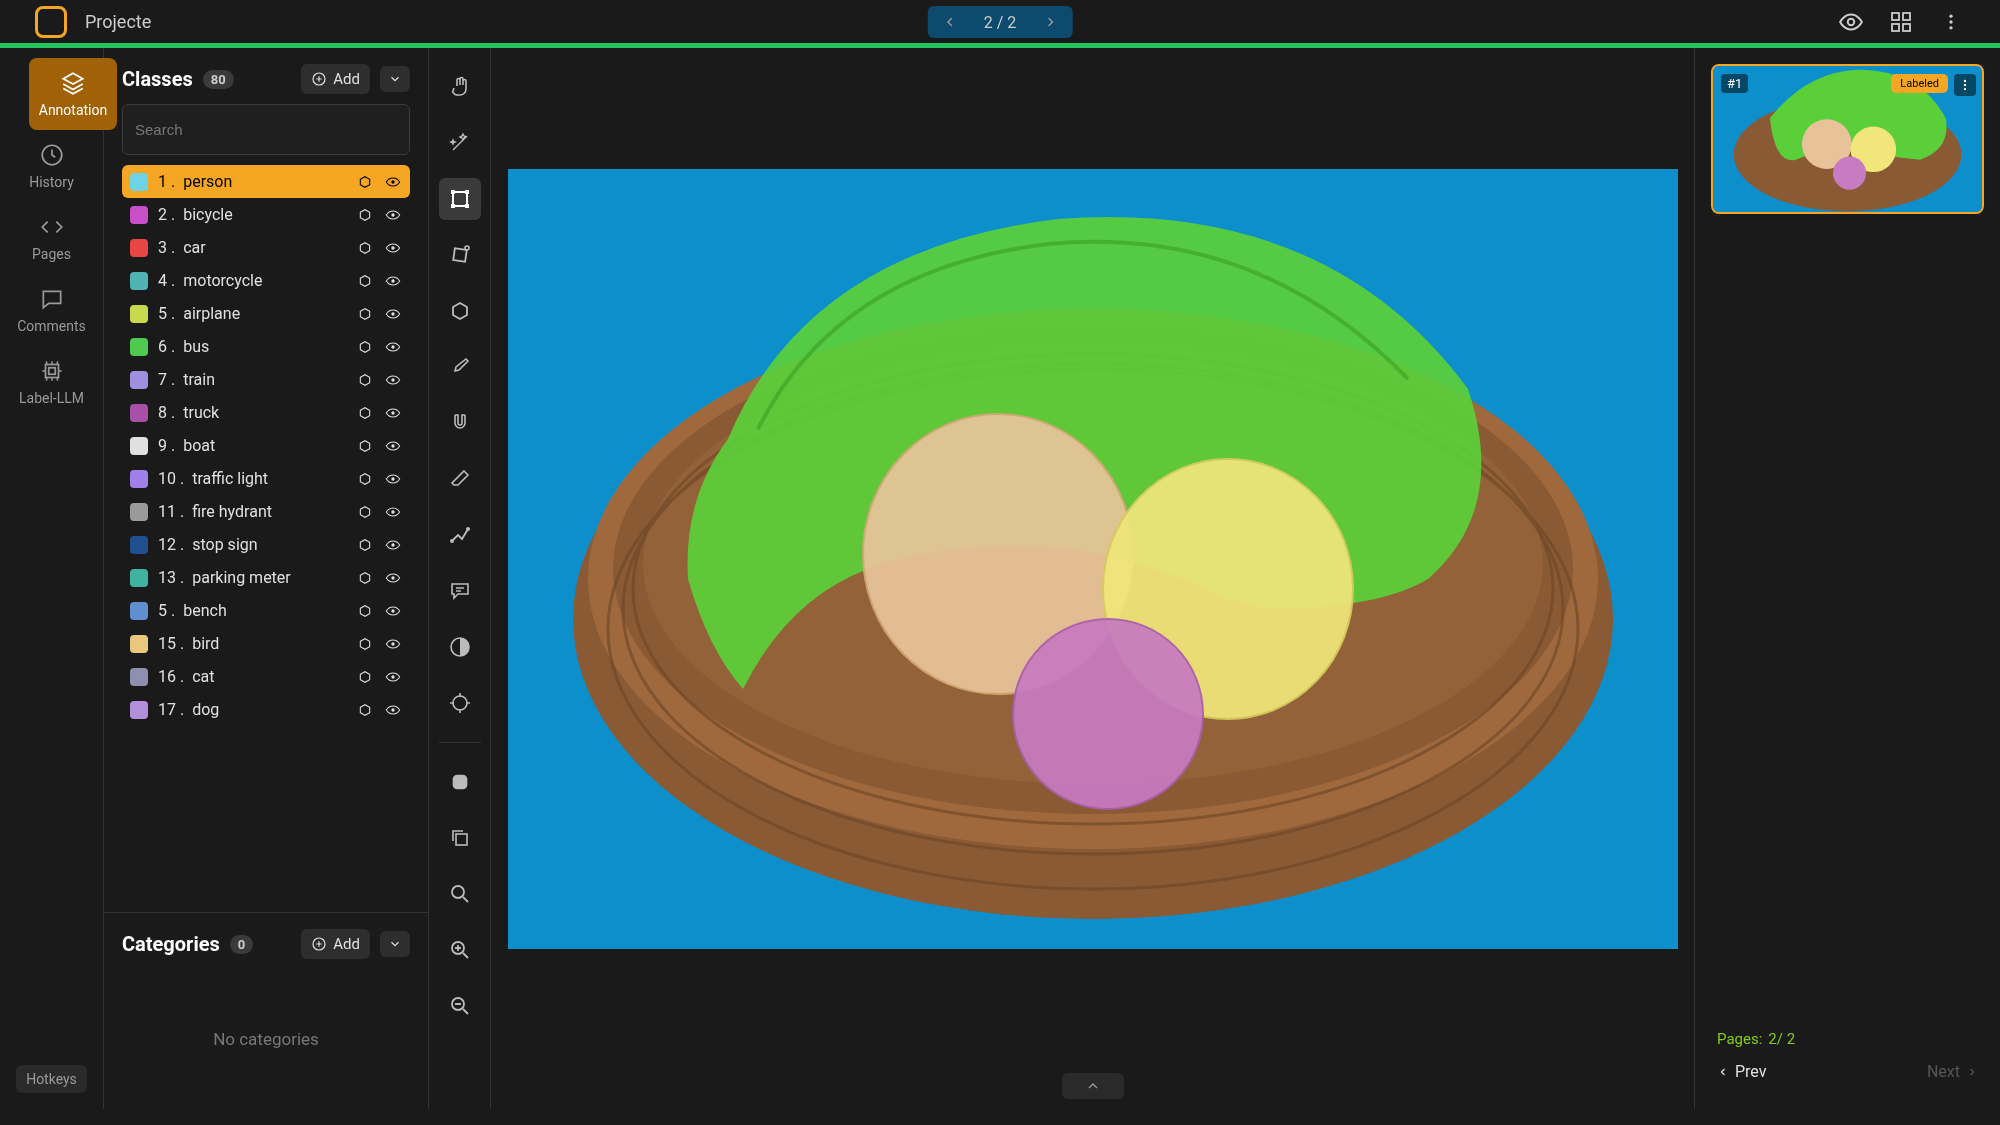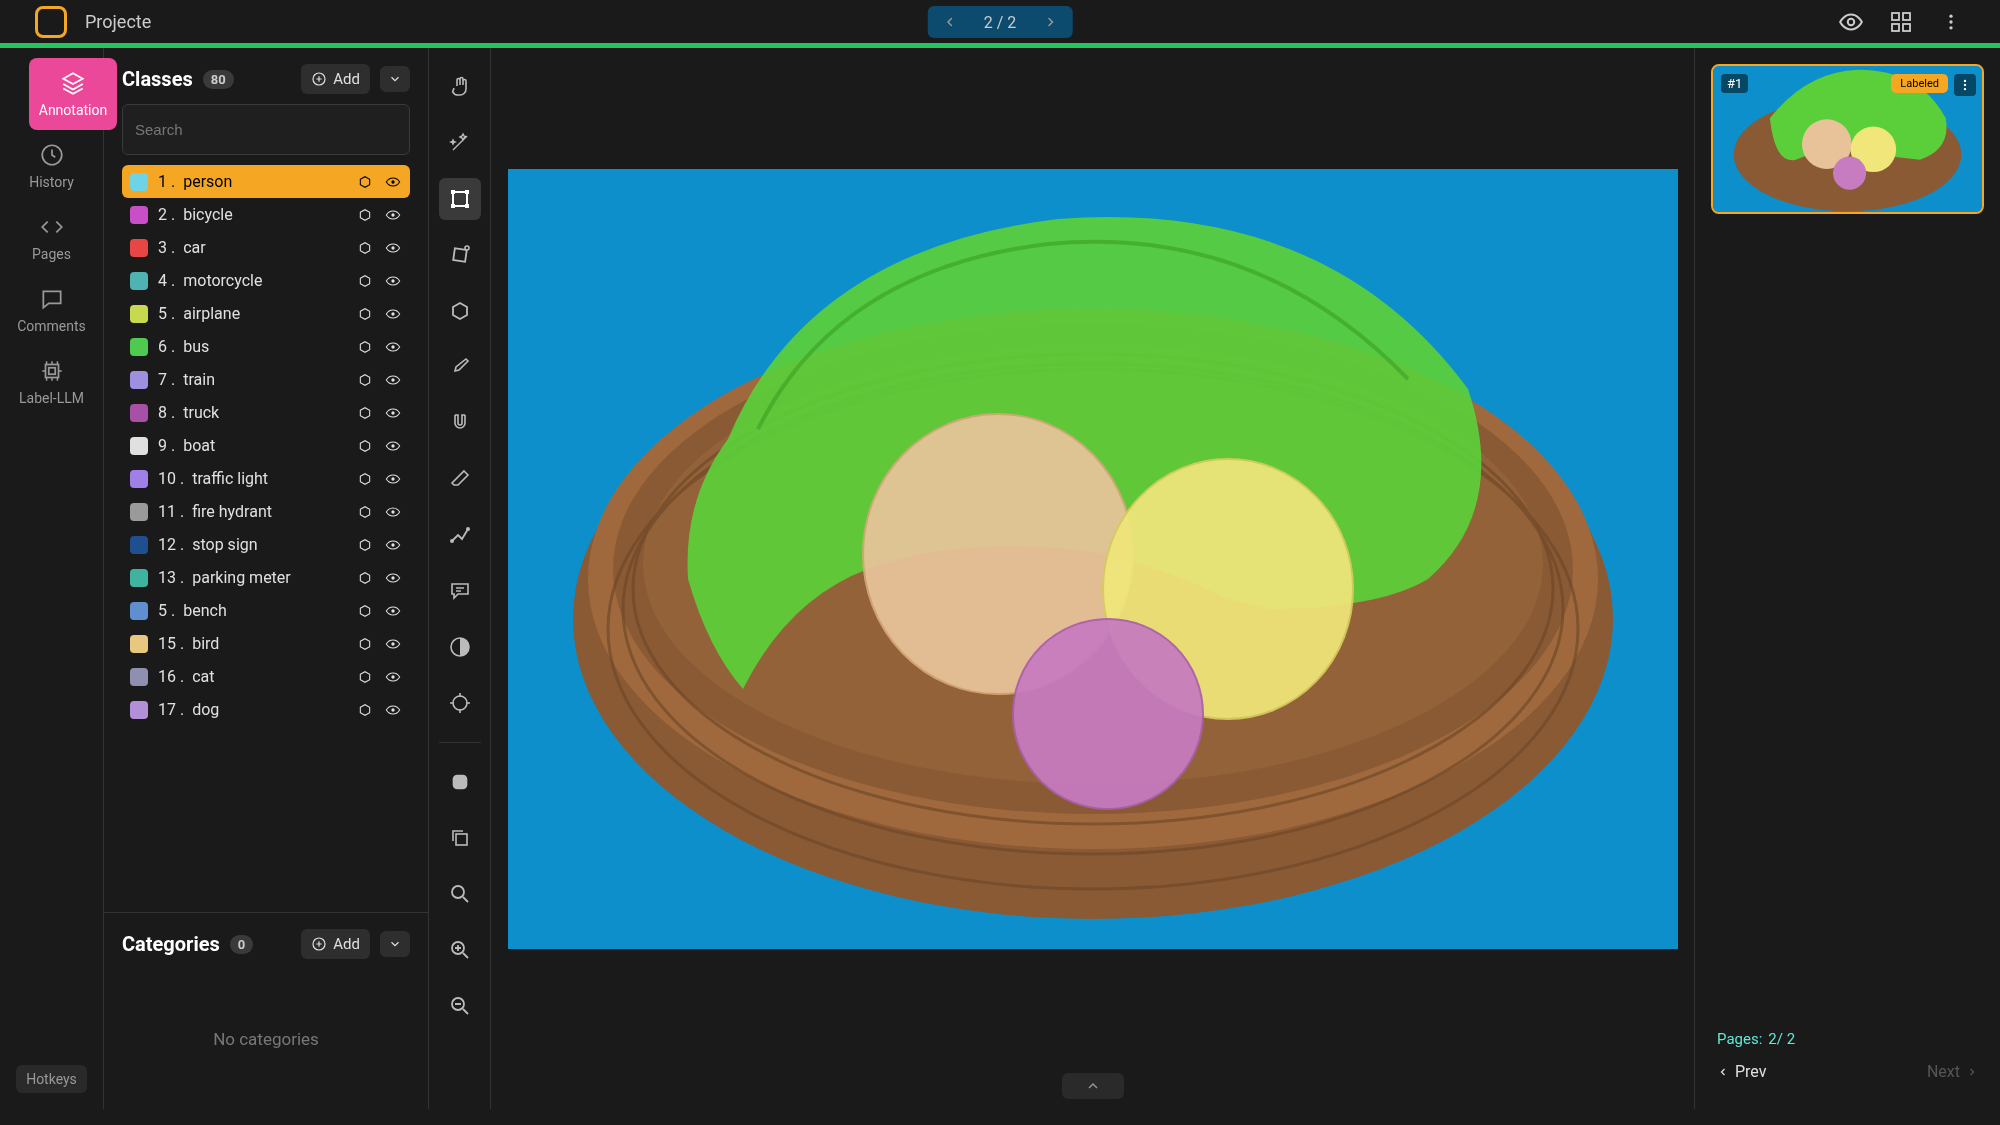--- a/index.html
+++ b/index.html
@@ -14,21 +14,21 @@
 .page-text { font-size: 16px; color: #ccc; }
 .topbar-right { margin-left: auto; display: flex; align-items: center; gap: 22px; }
 .icon-btn { width: 28px; height: 28px; display: flex; align-items: center; justify-content: center; cursor: pointer; color: #ccc; }
 
 
 .main { display: flex; height: calc(100% - 64px); }
 
 
 .rail { width: 104px; border-right: 1px solid #333; display: flex; flex-direction: column; align-items: center; padding-top: 10px; position: relative; }
 .rail-item { width: 88px; padding: 12px 4px; display: flex; flex-direction: column; align-items: center; gap: 6px; cursor: pointer; border-radius: 8px; color: #999; }
-.rail-item.active { background: #ec4899; color: #fff; margin-left: 43px; }
+.rail-item.active { background: #a16207; color: #fff; margin-left: 43px; }
 .rail-label { font-size: 14px; }
 .hotkeys { position: absolute; bottom: 16px; font-size: 14px; color: #999; background: #2a2a2a; padding: 6px 10px; border-radius: 6px; }
 
 
 .panel { width: 325px; border-right: 1px solid #333; display: flex; flex-direction: column; }
 .panel-header { display: flex; align-items: center; padding: 16px 18px 10px; gap: 10px; }
 .panel-title { font-size: 20px; color: #fff; font-weight: bold; }
 .count-badge { background: #3a3a3a; color: #ccc; font-size: 13px; padding: 2px 8px; border-radius: 10px; font-weight: bold; }
 .add-btn { margin-left: auto; display: flex; align-items: center; gap: 6px; background: #2e2e2e; padding: 6px 10px; border-radius: 6px; font-size: 15px; cursor: pointer; }
 .drop-btn { background: #2e2e2e; padding: 6px 8px; border-radius: 6px; cursor: pointer; }
@@ -59,21 +59,21 @@
 .canvas-bottom-handle { position: absolute; bottom: 10px; left: 50%; transform: translateX(-50%); width: 62px; height: 26px; background: #2a2a2a; border-radius: 6px; display: flex; align-items: center; justify-content: center; color: #999; }
 
 
 .rightside { width: 306px; border-left: 1px solid #333; padding: 16px; display: flex; flex-direction: column; }
 .thumb { border: 2px solid #f5a623; border-radius: 8px; position: relative; height: 150px; overflow: hidden; background: #0d8fcc; }
 .thumb-tag { position: absolute; top: 8px; left: 8px; background: rgba(0,0,0,0.5); color: #fff; font-size: 13px; padding: 2px 6px; border-radius: 4px; }
 .thumb-label { position: absolute; top: 8px; right: 34px; background: #f5a623; color: #000; font-size: 11px; padding: 3px 9px; border-radius: 5px; }
 .thumb-menu { position: absolute; top: 8px; right: 6px; width: 22px; height: 22px; background: rgba(0,0,0,0.5); border-radius: 4px; display: flex; align-items: center; justify-content: center; color: #fff; }
 
 .footer-nav { margin-top: auto; padding: 12px 6px; }
-.pages-line { font-size: 15px; color: #5eead4; margin-bottom: 14px; display: flex; gap: 6px; }
+.pages-line { font-size: 15px; color: #84cc16; margin-bottom: 14px; display: flex; gap: 6px; }
 .navbtns { display: flex; justify-content: space-between; font-size: 16px; }
 .navbtn { display: flex; align-items: center; gap: 6px; cursor: pointer; }
 .navbtn.disabled { color: #555; }
 
 svg { display: block; }
 </style>
 </head>
 <body>
 
 <div class="topbar">

